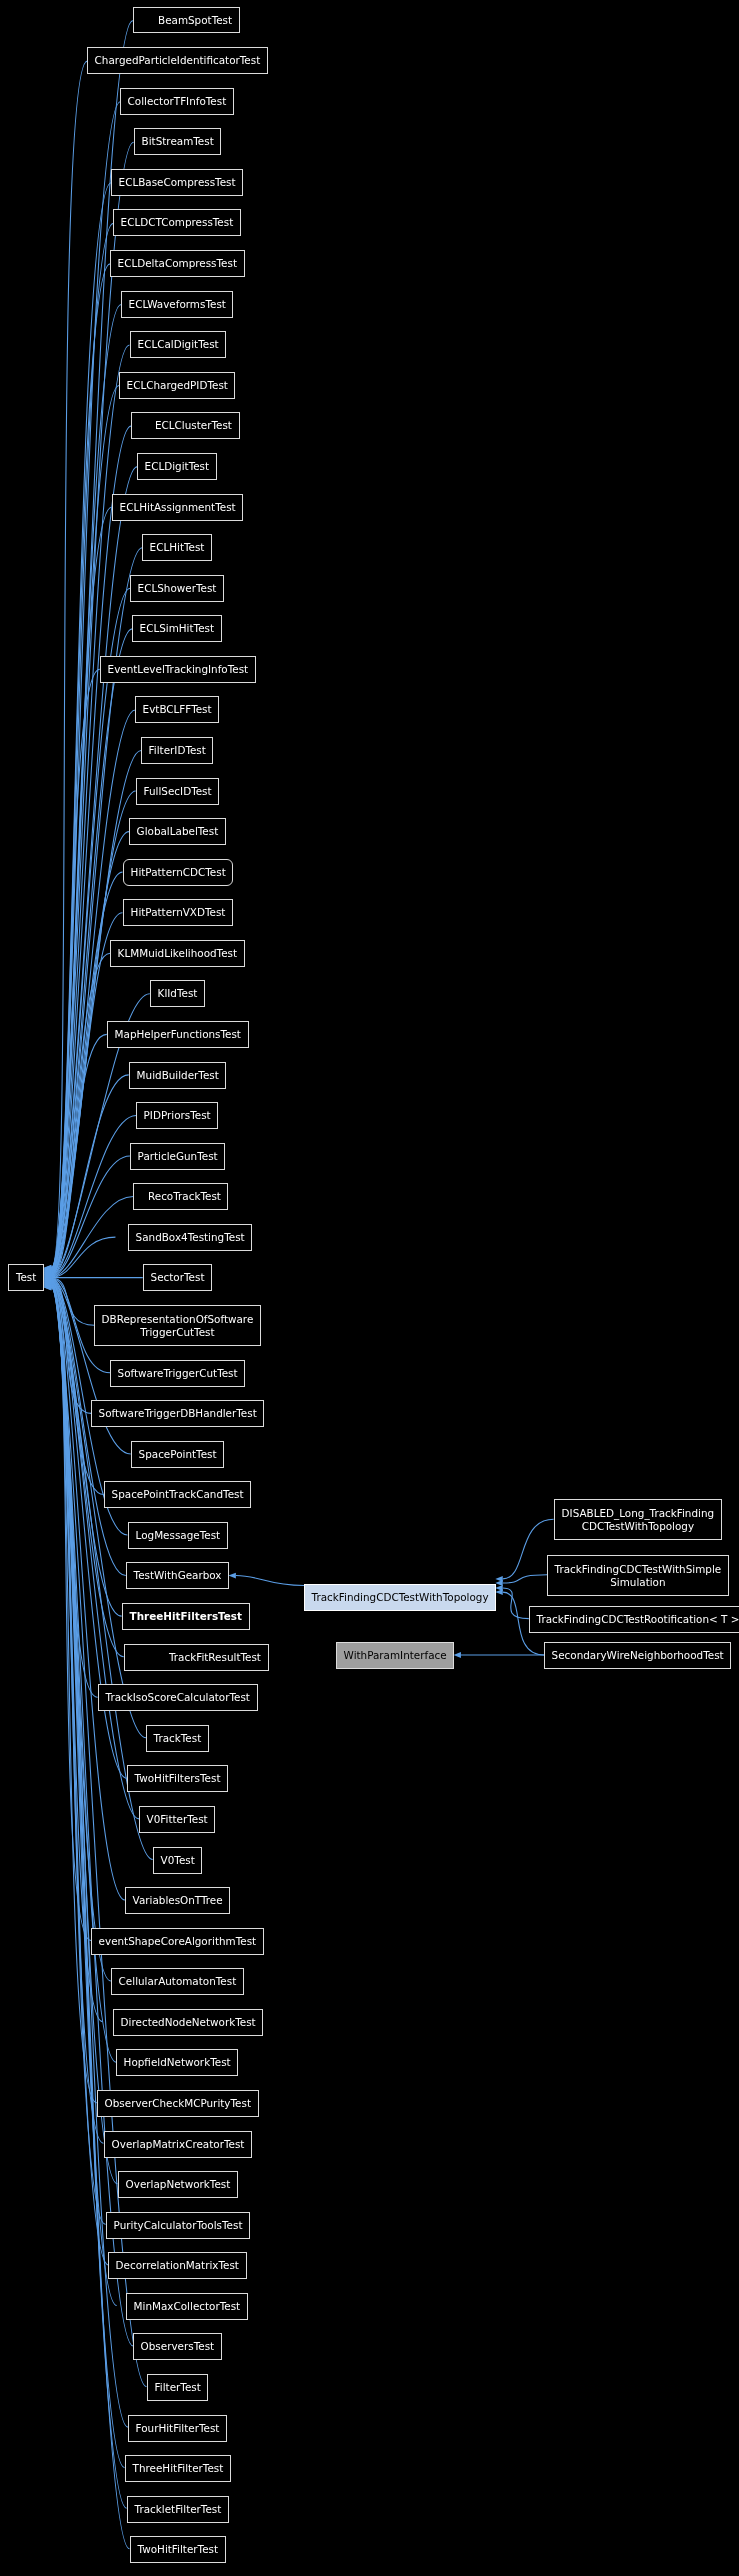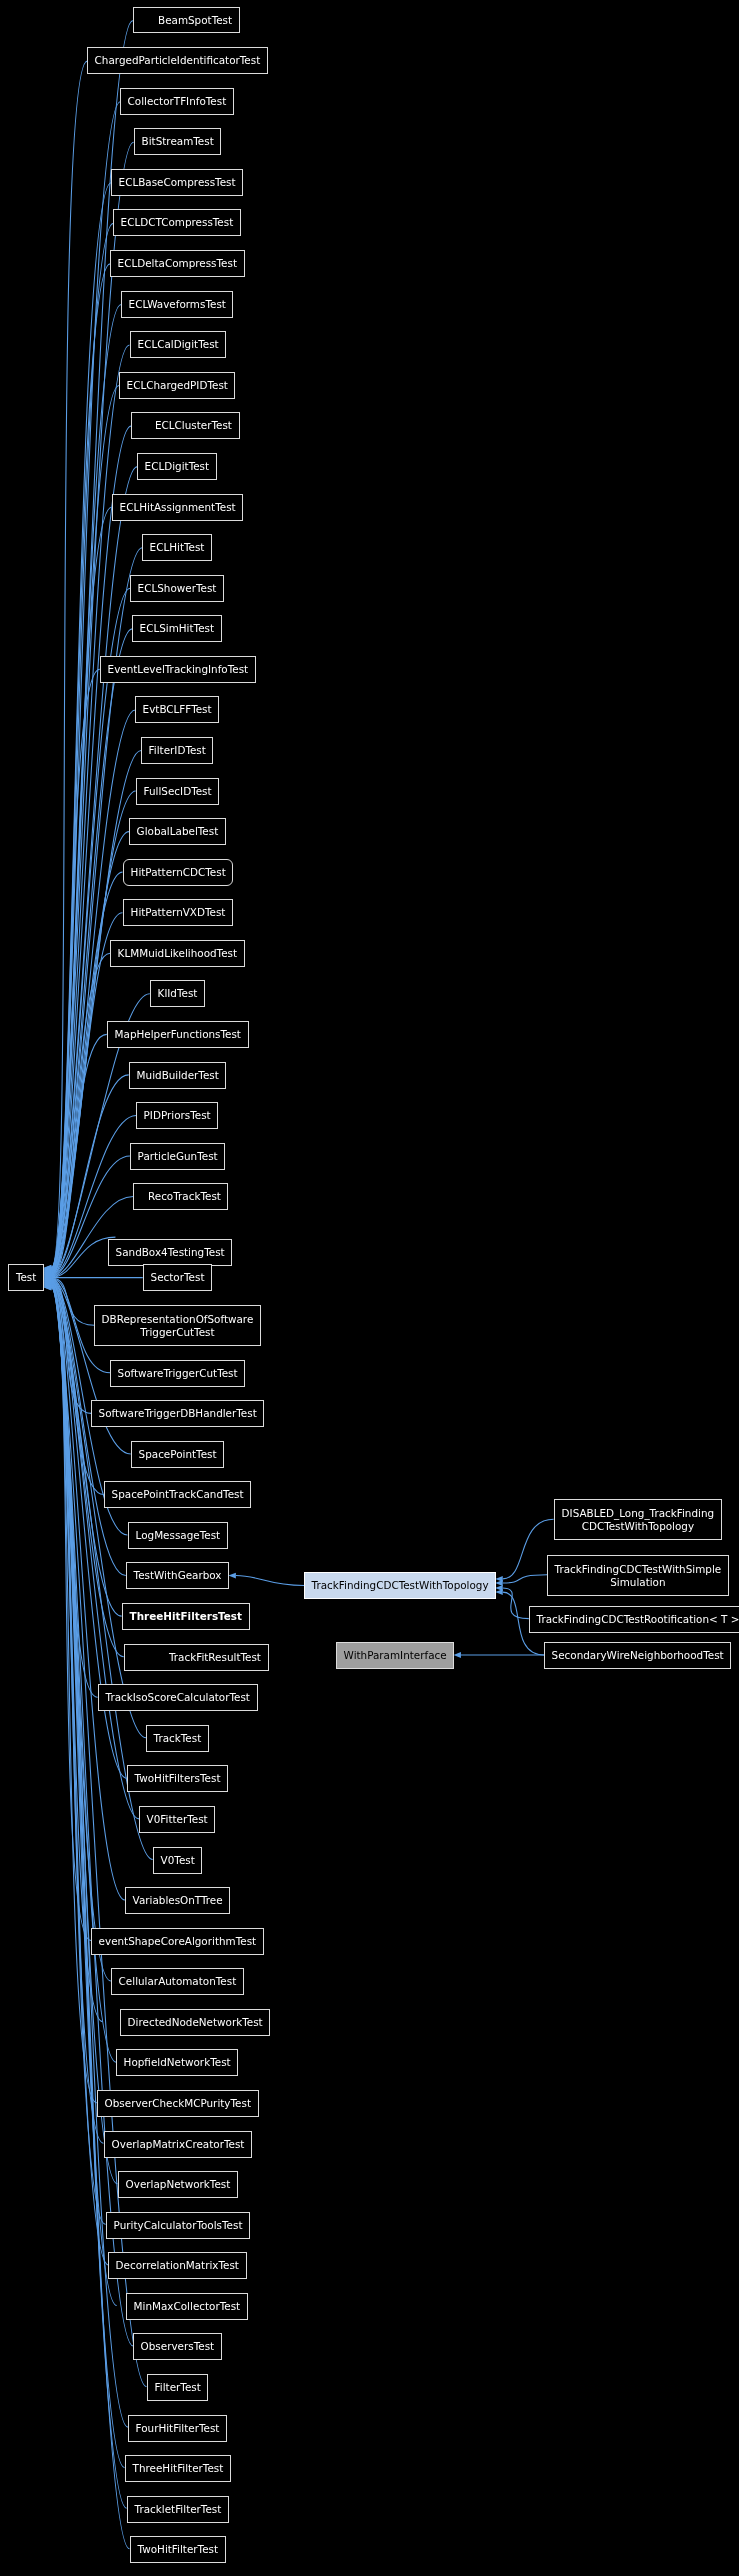--- a/index.html
+++ b/index.html
@@ -22,20 +22,21 @@
     cursor:pointer;
   }
   .node.two{
     height:41px;line-height:13px;
     display:flex;flex-direction:column;justify-content:center;
   }
   .node.hl{
     background:var(--hl-fill,#c9d9ee);
     color:var(--hl-text,#000);
     border-color:#ffffff;
+    margin-top:12px;
   }
   .node.iface{
     background:var(--if-fill,#9e9e9e);
     color:var(--if-text,#000);
   }
 </style>
 </head>
 <body>
 
 <div id="diagram" style="--bg: #000000; --node-fill: #000000; --node-border: #dcdcdc; --node-text: #ffffff; --hl-fill: #c9d9ee; --hl-text: #000000; --if-fill: #9e9e9e; --if-text: #000000;">
@@ -204,21 +205,21 @@
       <div class="node" style="top: 818px; left: 129px;"><span>GlobalLabelTest</span></div>
       <div class="node" style="top: 859px; left: 123px; border-radius: 6px;"><span>HitPatternCDCTest</span></div>
       <div class="node" style="top: 899px; left: 123px;"><span>HitPatternVXDTest</span></div>
       <div class="node" style="top: 940px; left: 110px;"><span>KLMMuidLikelihoodTest</span></div>
       <div class="node" style="top: 980px; left: 150px;"><span>KlIdTest</span></div>
       <div class="node" style="top: 1021px; left: 107px;"><span>MapHelperFunctionsTest</span></div>
       <div class="node" style="top: 1062px; left: 129px;"><span>MuidBuilderTest</span></div>
       <div class="node" style="top: 1102px; left: 136px;"><span>PIDPriorsTest</span></div>
       <div class="node" style="top: 1143px; left: 130px;"><span>ParticleGunTest</span></div>
       <div class="node" style="top: 1183px; left: 133px; padding-left: 14px;"><span>RecoTrackTest</span></div>
-      <div class="node" style="top: 1224px; left: 108px; margin-top: 15px;"><span>SandBox4TestingTest</span></div>
+      <div class="node" style="top: 1224px; left: 128px;"><span>SandBox4TestingTest</span></div>
       <div class="node" style="top: 1264px; left: 143px;"><span>SectorTest</span></div>
       <div class="node two" style="top: 1305px; left: 94px;">
         <span>DBRepresentationOfSoftware</span>
         <span>TriggerCutTest</span>
       </div>
       <div class="node" style="top: 1360px; left: 110px;"><span>SoftwareTriggerCutTest</span></div>
       <div class="node" style="top: 1400px; left: 91px;"><span>SoftwareTriggerDBHandlerTest</span></div>
       <div class="node" style="top: 1441px; left: 131px;"><span>SpacePointTest</span></div>
       <div class="node" style="top: 1481px; left: 104px;"><span>SpacePointTrackCandTest</span></div>
       <div class="node" style="top: 1522px; left: 128px;"><span>LogMessageTest</span></div>
@@ -226,21 +227,21 @@
       <div class="node" style="top: 1603px; left: 122px; font-weight: bold;"><span>ThreeHitFiltersTest</span></div>
       <div class="node" style="top: 1644px; left: 124px; padding-left: 44px;"><span>TrackFitResultTest</span></div>
       <div class="node" style="top: 1684px; left: 98px;"><span>TrackIsoScoreCalculatorTest</span></div>
       <div class="node" style="top: 1725px; left: 146px;"><span>TrackTest</span></div>
       <div class="node" style="top: 1765px; left: 127px;"><span>TwoHitFiltersTest</span></div>
       <div class="node" style="top: 1806px; left: 139px;"><span>V0FitterTest</span></div>
       <div class="node" style="top: 1847px; left: 153px;"><span>V0Test</span></div>
       <div class="node" style="top: 1887px; left: 125px;"><span>VariablesOnTTree</span></div>
       <div class="node" style="top: 1928px; left: 91px;"><span>eventShapeCoreAlgorithmTest</span></div>
       <div class="node" style="top: 1968px; left: 111px;"><span>CellularAutomatonTest</span></div>
-      <div class="node" style="top: 2009px; left: 120px;"><span>DirectedNodeNetworkTest</span></div>
+      <div class="node" style="top: 2009px; left: 113px;"><span>DirectedNodeNetworkTest</span></div>
       <div class="node" style="top: 2049px; left: 116px;"><span>HopfieldNetworkTest</span></div>
       <div class="node" style="top: 2090px; left: 97px;"><span>ObserverCheckMCPurityTest</span></div>
       <div class="node" style="top: 2131px; left: 104px;"><span>OverlapMatrixCreatorTest</span></div>
       <div class="node" style="top: 2171px; left: 118px;"><span>OverlapNetworkTest</span></div>
       <div class="node" style="top: 2212px; left: 106px;"><span>PurityCalculatorToolsTest</span></div>
       <div class="node" style="top: 2252px; left: 108px; text-align: center;"><span>DecorrelationMatrixTest</span></div>
       <div class="node" style="top: 2293px; left: 126px; text-align: center;"><span>MinMaxCollectorTest</span></div>
       <div class="node" style="top: 2333px; left: 133px;"><span>ObserversTest</span></div>
       <div class="node" style="top: 2374px; left: 147px;"><span>FilterTest</span></div>
       <div class="node" style="top: 2415px; left: 128px;"><span>FourHitFilterTest</span></div>

